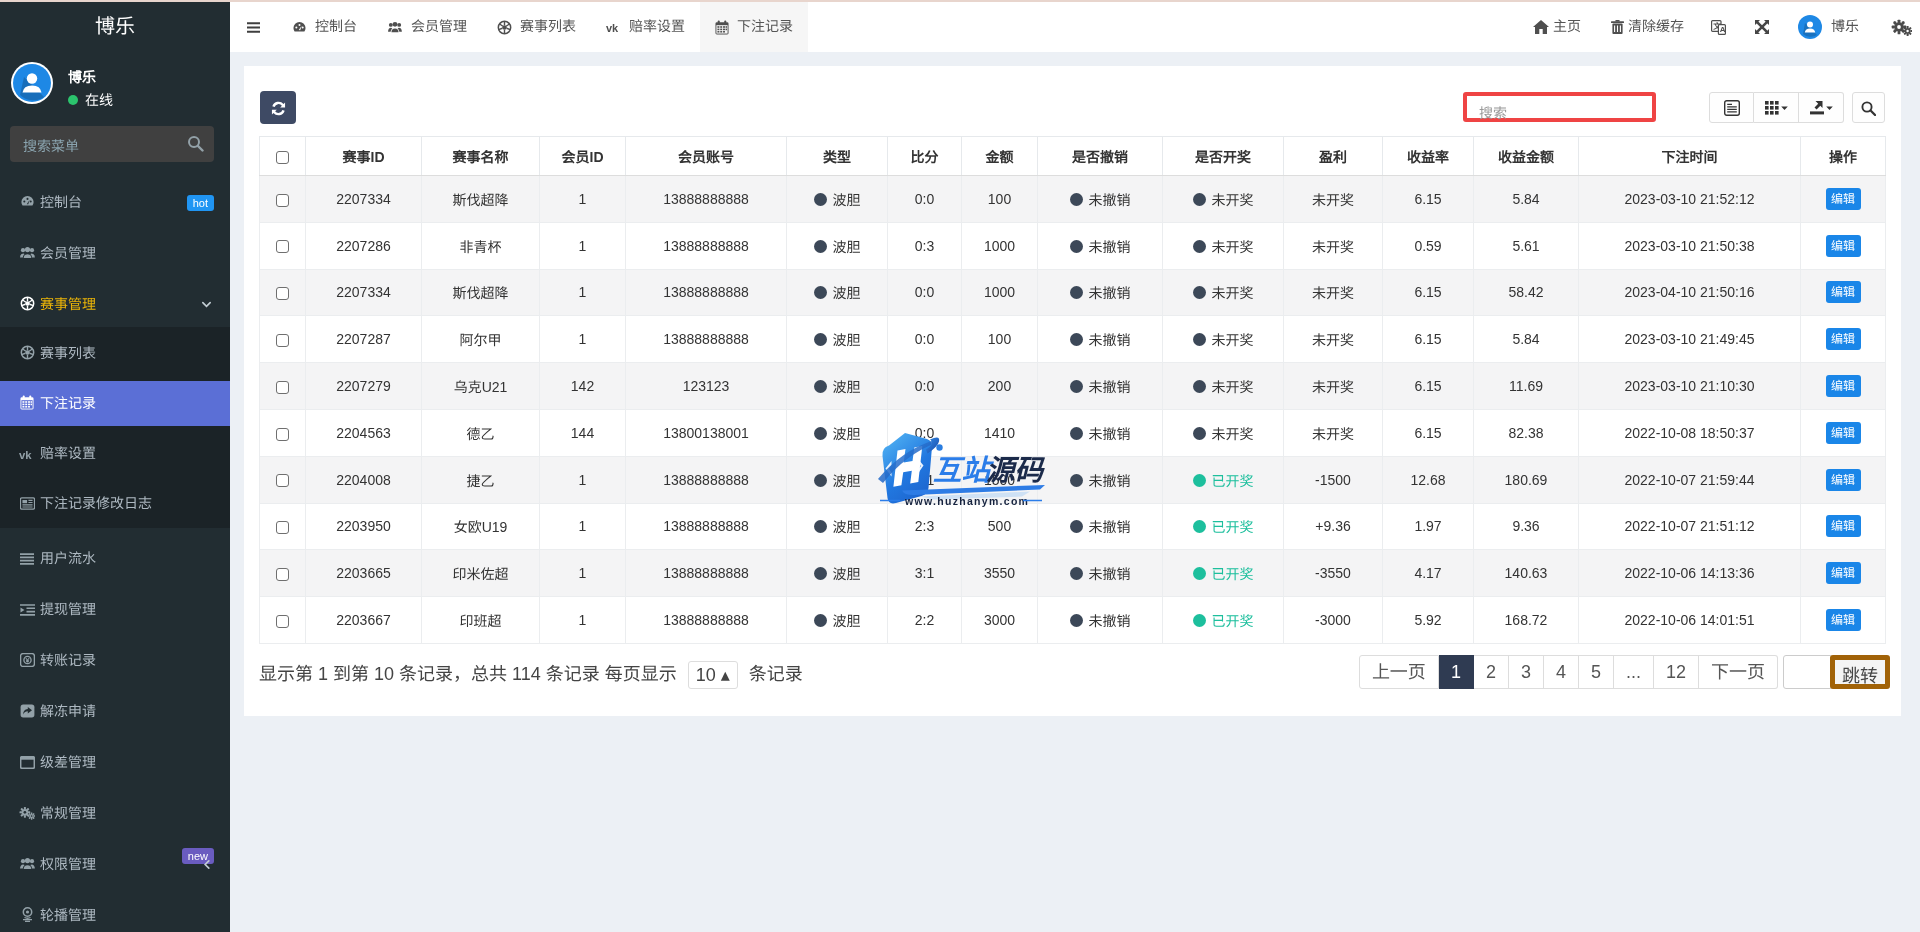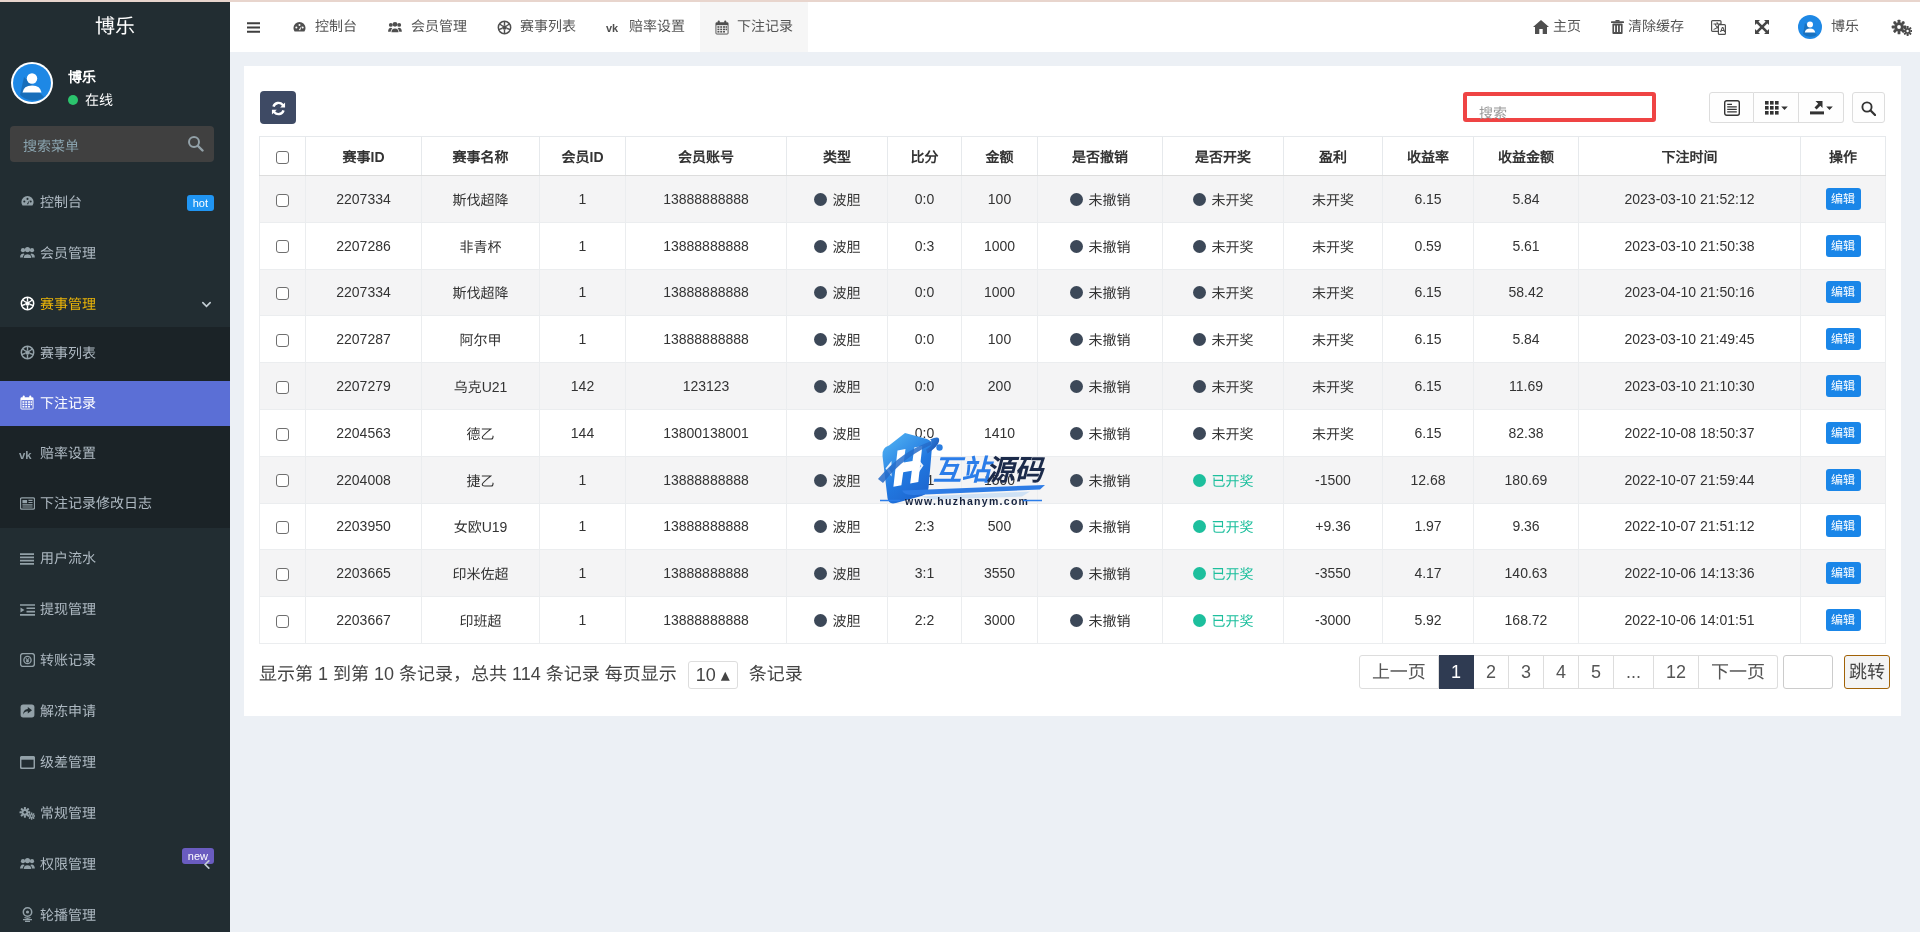--- a/index.html
+++ b/index.html
@@ -70,21 +70,21 @@
 
 .pgbar { position:absolute; left:15px; top:589px; width:1626px; height:40px; font-size:18px; color:#444; }
 .pgleft { position:absolute; left:0; top:4px; }
 .pgsel { display:inline-block; width:50px; height:28px; line-height:26px; border:1px solid #ddd; border-radius:3px; text-align:center; background:#fff; margin:0 6px; vertical-align:middle; }
 .pgright { position:absolute; right:107px; top:0; height:34px; display:flex; }
 .pg { min-width:0; height:34px; line-height:32px; padding:0 12px; border:1px solid #ddd; border-left:none; background:#fff; color:#555; text-align:center; }
 .pg:first-child { border-left:1px solid #ddd; border-radius:3px 0 0 3px; }
 .pg.last { border-radius:0 3px 3px 0; }
 .pg.on { background:#2f3b52; border-color:#2f3b52; color:#fff; }
 .jumpin { position:absolute; right:52px; top:0; width:50px; height:34px; border:1px solid #ccc; border-radius:3px; background:#fff; }
-.jumpbtn { position:absolute; right:-5px; top:0; width:46px; height:34px; line-height:32px; border:1px solid #a16207; border-radius:3px; background:#f4f4f4; text-align:center; color:#444; }
+.jumpbtn { position:absolute; right:-5px; top:0; width:60px; height:34px; line-height:32px; border:5px solid #a16207; border-radius:3px; background:#f4f4f4; text-align:center; color:#444; }
 
 .wm { position:absolute; left:646px; top:380px; width:180px; height:85px; z-index:30; }
 </style>
 </head>
 <body>
 <div class="topline"></div>
 
 <div class="navbar">
   <div class="nav-left">
     <div class="ntab hamb"><svg class="nicon" width="13" height="11" viewBox="0 0 13 11">

